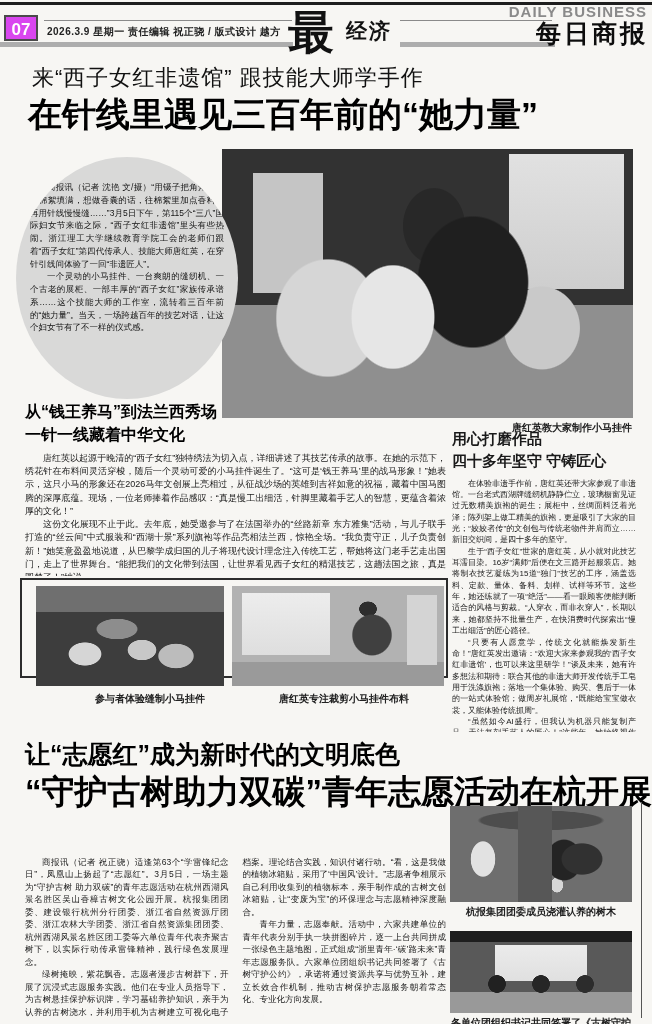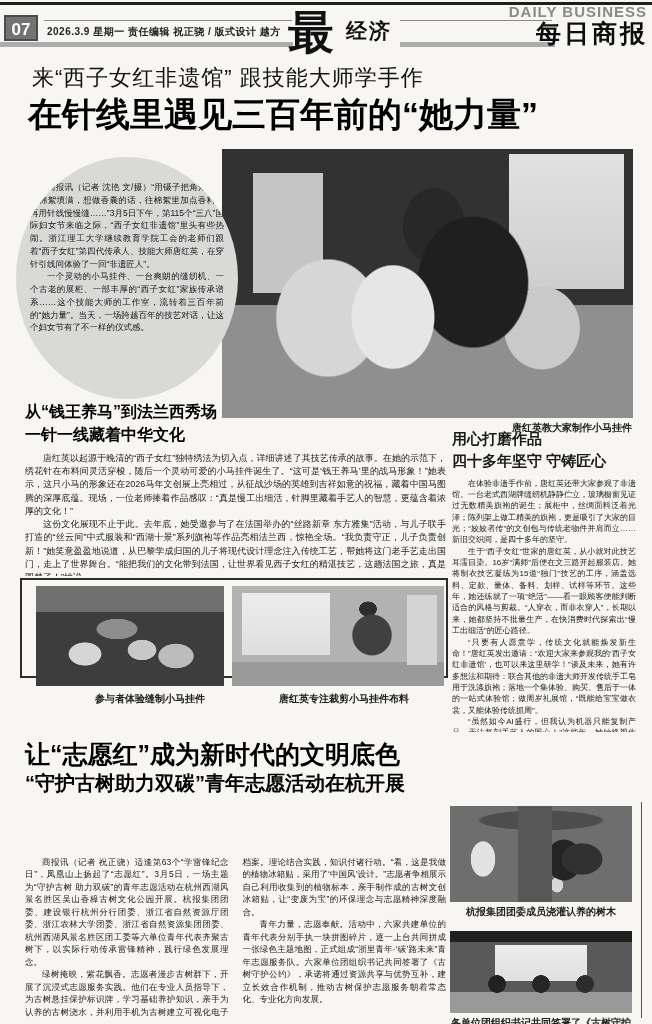--- a/index.html
+++ b/index.html
@@ -8,21 +8,21 @@
     background:#f7f6f3;
     font-family:"Liberation Sans", sans-serif;
     color:#1a1a1a;
     position:relative;
     overflow:hidden;
   }
   .abs{position:absolute;}
 
   
   .toprule{left:0;top:2px;width:652px;height:3px;background:#1e1e1e;}
-  .pagenum{left:4px;top:15px;width:34px;height:26px;background:#737373;border:2px solid #4a4a4a;
+  .pagenum{left:4px;top:15px;width:34px;height:26px;background:#d946ef;border:2px solid #4a4a4a;
     color:#fff;font-weight:bold;font-size:17px;line-height:26px;text-align:center;box-sizing:border-box;}
   .thinline{height:1px;background:#8a8a8a;top:20px;}
   .thinline.l{left:44px;width:248px;}
   .thinline.r{left:400px;width:152px;}
   .dateline{left:47px;top:25px;font-size:10px;font-weight:bold;color:#222;letter-spacing:0.5px;}
   .thickline{height:5px;background:#adadad;top:42px;}
   .thickline.l{left:0;width:293px;}
   .thickline.r{left:400px;width:155px;}
   .logo-zui{left:288px;top:2px;font-family:"Liberation Serif", serif;font-size:46px;font-weight:900;color:#111;}
   .logo-section{left:346px;top:17px;font-size:21px;font-weight:900;color:#111;letter-spacing:2px;}
@@ -83,21 +83,21 @@
     background-position:72% 48%,66% 16%,8% 18%,96% 30%,0 100%;}
   .capA{left:34px;top:112px;width:188px;text-align:center;}
   .capB{left:216px;top:112px;width:212px;text-align:center;}
 
   .colright{left:452px;top:428px;width:184px;height:304px;overflow:hidden;}
   .subhead2{font-size:15px;font-weight:800;line-height:1.45;margin:0 0 6px 0;}
   .colright p.body{margin:0;font-size:8px;line-height:1.42;text-align:justify;text-indent:2em;}
 
   
   .headline2a{left:25px;top:738px;font-size:25px;font-weight:900;color:#000;}
-  .headline2b{left:25px;top:770px;font-size:20px;font-weight:900;color:#000;}
+  .headline2b{left:25px;top:770px;font-size:33px;font-weight:900;color:#000;}
   .a2cols{left:25px;top:812px;width:421px;height:210px;overflow:hidden;
     column-count:2;column-gap:14px;margin-top:44px;}
   .a2cols p{margin:0;font-size:8.5px;line-height:1.47;text-align:justify;text-indent:2em;}
   .a2rail{left:450px;top:806px;width:182px;}
   .ph-c{position:relative;width:182px;height:96px;
     background-color:#6e6e6e;
     background-image:
       linear-gradient(#565656,#565656),
       radial-gradient(closest-side,#2f2f2f 66%,rgba(47,47,47,0) 70%),
       radial-gradient(closest-side,#e4e4e4 66%,rgba(228,228,228,0) 70%),

